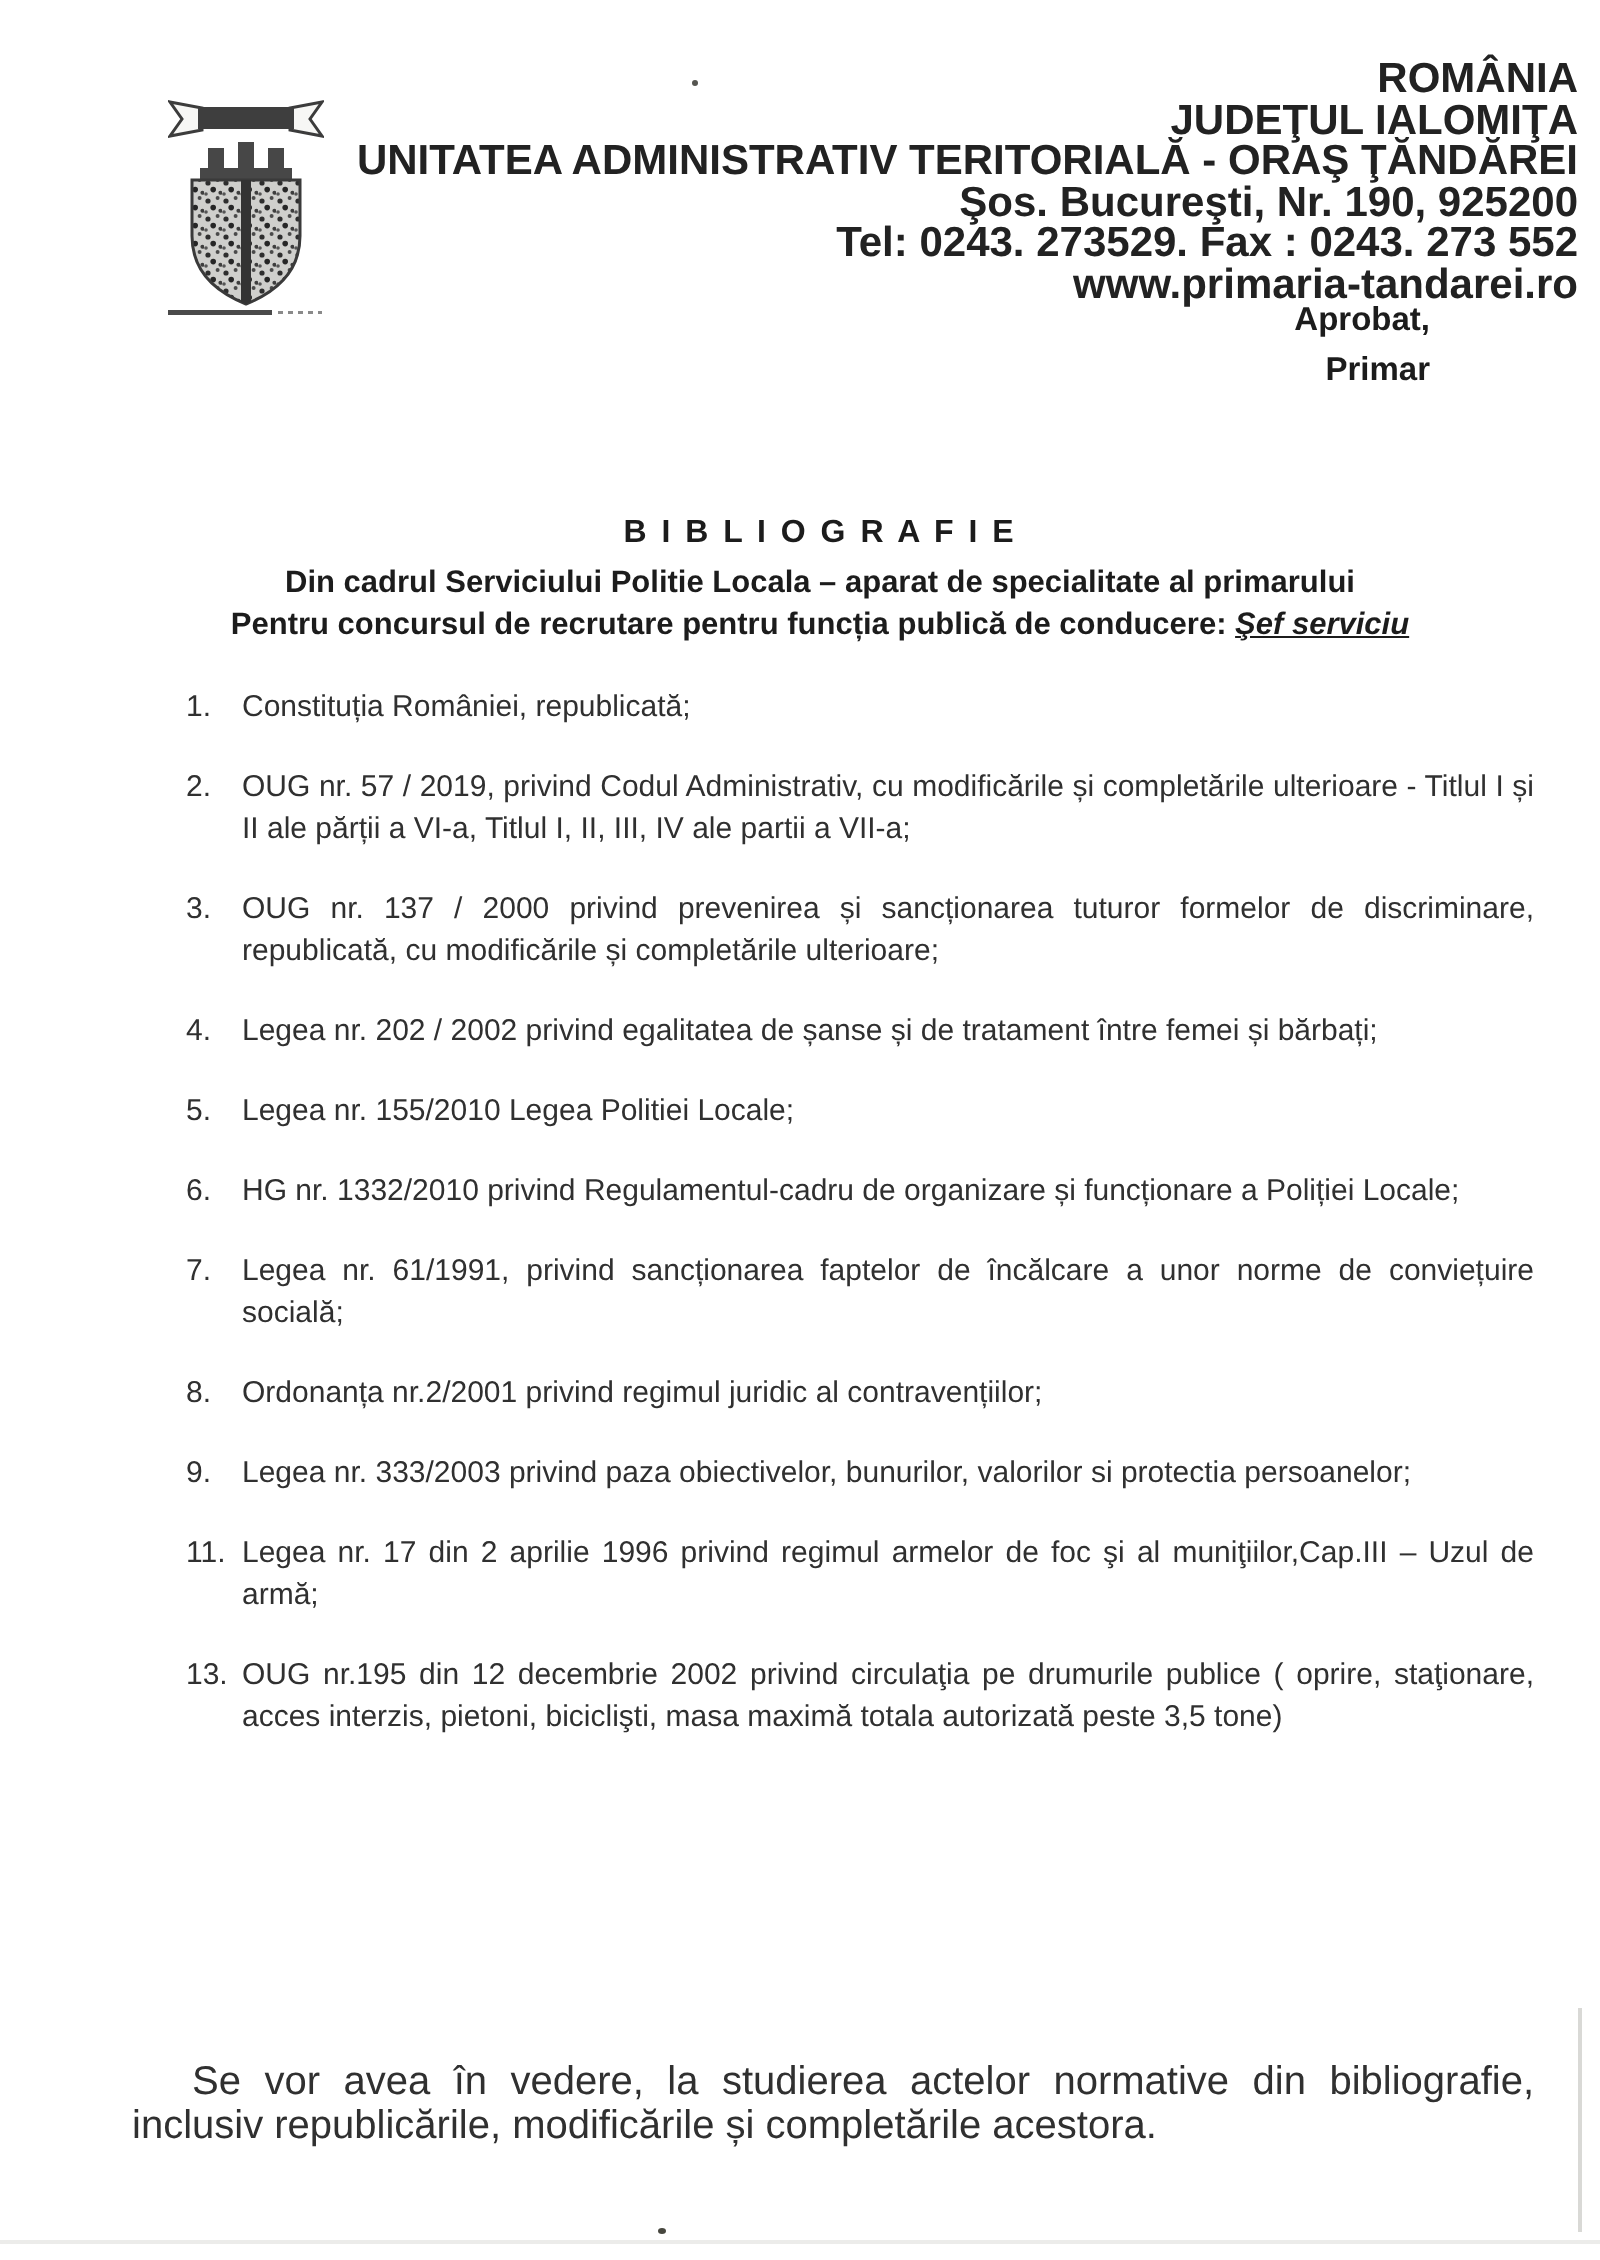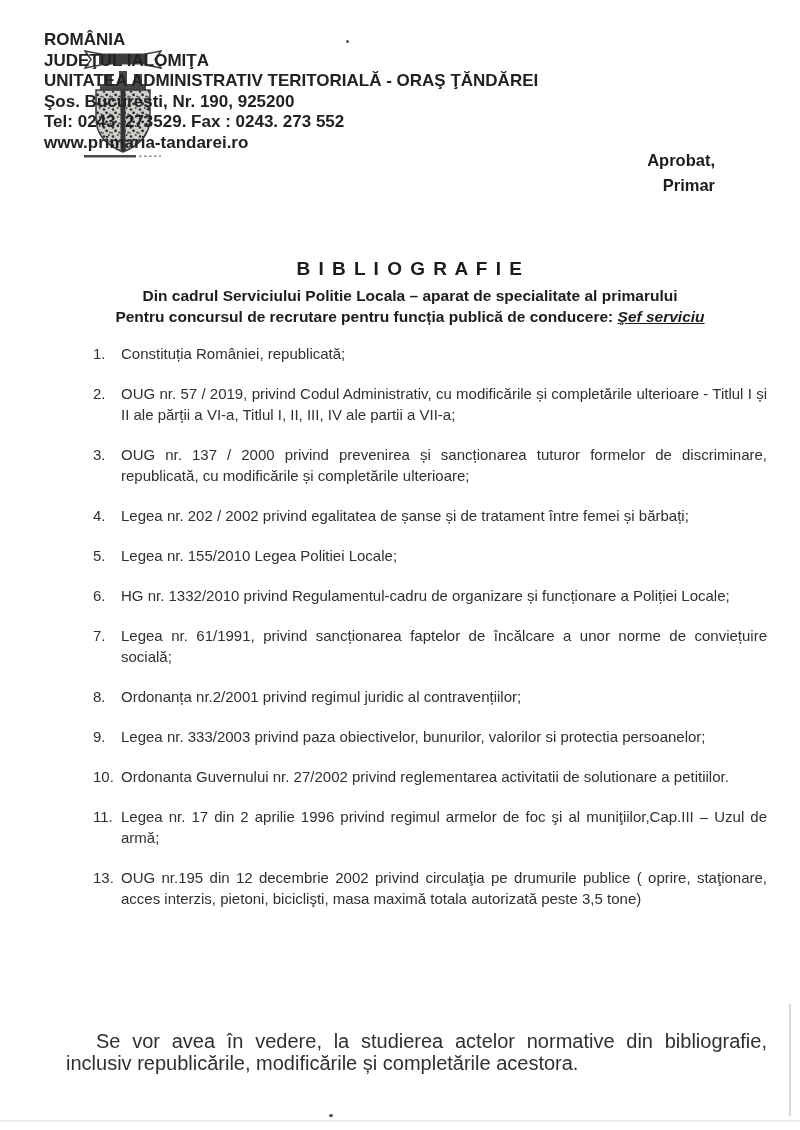--- a/index.html
+++ b/index.html
@@ -11,23 +11,23 @@
     font-family: "Liberation Sans", sans-serif;
     color: #303030;
     overflow: hidden;
   }
 
   
   .coat { position: absolute; left: 84px; top: 44px; width: 78px; height: 120px; }
 
   
   .letterhead {
-    position: absolute; left: 44px; top: 30px; width: 720px;
-    text-align: left; font-weight: bold; color: #222222;
-    font-size: 17px; line-height: 20.5px;
+    position: absolute; left: 69px; top: 30px; width: 720px;
+    text-align: right; font-weight: bold; color: #222222;
+    font-size: 21px; line-height: 20.5px;
   }
   .letterhead .h-line { white-space: nowrap; }
   .email-link {
     color: #8b8b84; font-weight: normal;
     text-decoration: underline; text-decoration-color: #8b8b84;
     cursor: pointer;
   }
 
   
   .dot { position: absolute; background: #555550; border-radius: 50%; }
@@ -38,21 +38,21 @@
 
   
   .approval {
     position: absolute; left: 585px; top: 148px; width: 130px;
     text-align: right; font-weight: bold; color: #1c1c1c;
     font-size: 16.5px; line-height: 25px;
   }
 
   
   .title-block { position: absolute; left: 60px; top: 258px; width: 700px; text-align: center; color: #1c1c1c; }
-  .doc-title { font-weight: bold; font-size: 19px; letter-spacing: 1.5px; margin-bottom: 5px; }
+  .doc-title { font-weight: bold; font-size: 16px; letter-spacing: 1.5px; margin-bottom: 5px; }
   .subtitle { font-weight: bold; font-size: 15.5px; line-height: 21px; }
   .subtitle .emph { font-style: italic; text-decoration: underline; }
 
   
   .list { position: absolute; left: 93px; top: 343px; width: 674px; font-size: 15px; line-height: 21px; }
   .row { display: flex; margin-bottom: 19px; }
   .num { flex: 0 0 28px; }
   .txt { flex: 1; text-align: justify; }
 
   
@@ -155,24 +155,20 @@
     </div>
     <div class="row">
       <span class="num">8.</span>
       <div class="txt">Ordonanța nr.2/2001 privind regimul juridic al contravențiilor;</div>
     </div>
     <div class="row">
       <span class="num">9.</span>
       <div class="txt">Legea nr. 333/2003 privind paza obiectivelor, bunurilor, valorilor si protectia persoanelor;</div>
     </div>
     <div class="row">
-      <span class="num">10.</span>
-      <div class="txt">Ordonanta Guvernului nr. 27/2002 privind reglementarea activitatii de solutionare a petitiilor.</div>
-    </div>
-    <div class="row">
       <span class="num">11.</span>
       <div class="txt">Legea nr. 17 din 2 aprilie 1996 privind regimul armelor de foc şi al muniţiilor,Cap.III – Uzul de armă;</div>
     </div>
     <div class="row">
       <span class="num">13.</span>
       <div class="txt">OUG nr.195 din 12 decembrie 2002 privind circulaţia pe drumurile publice ( oprire, staţionare, acces interzis, pietoni, biciclişti, masa maximă totala autorizată peste 3,5 tone)</div>
     </div>
   </div>
 
   <div class="footer">Se vor avea în vedere, la studierea actelor normative din bibliografie, inclusiv republicările, modificările și completările acestora.</div>

